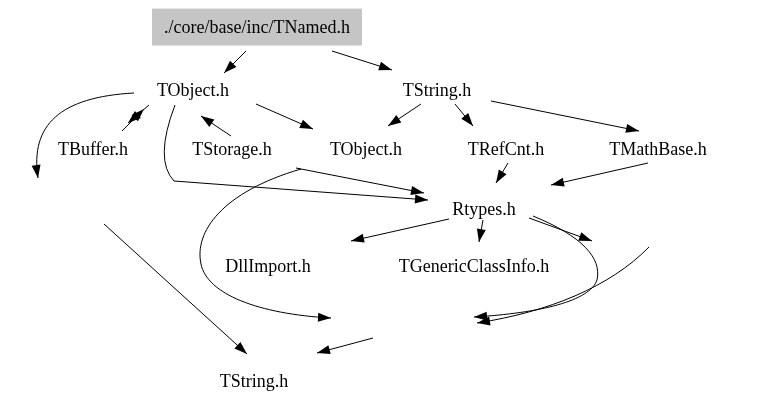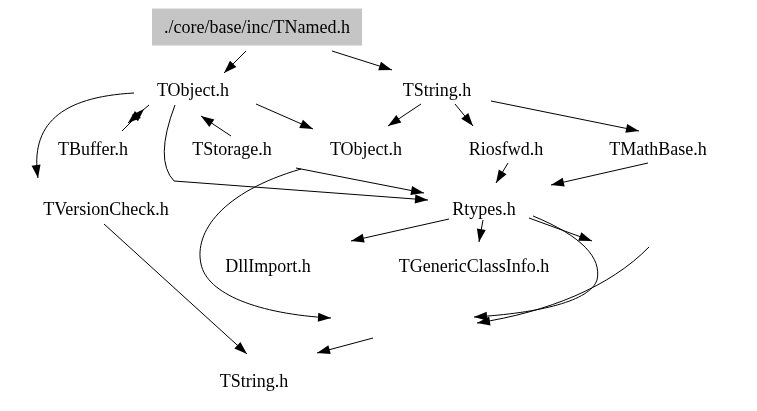--- a/index.html
+++ b/index.html
@@ -75,20 +75,19 @@
       <path d="M104,224 L247,354" class="edge" stroke="#000000"></path>
       <polygon points="247,354 234.35375147286933,348.5849840083297 240.40780661883613,341.9255233477662" fill="#000000" class="head"></polygon>
     </svg>
 
 <div class="node root" style="left: 257px; top: 27px; background: rgb(197, 197, 197);"><span>./core/base/inc/TNamed.h</span></div>
     <div class="node" style="left: 193px; top: 90px;"><span>TObject.h</span></div>
     <div class="node" style="left: 437px; top: 90px;"><span>TString.h</span></div>
     <div class="node" style="left: 93px; top: 149px;"><span>TBuffer.h</span></div>
     <div class="node" style="left: 232px; top: 149px;"><span>TStorage.h</span></div>
     <div class="node" style="left: 366px; top: 149px;"><span>TObject.h</span></div>
-    <div class="node" style="left: 506px; top: 149px;"><span>Riosfwd.h</span></div>
+    <div class="node" style="left: 506px; top: 149px;"><span>TRefCnt.h</span></div>
     <div class="node" style="left: 658px; top: 149px;"><span>TMathBase.h</span></div>
-    <div class="node" style="left: 106px; top: 209px;"><span>TVersionCheck.h</span></div>
     <div class="node" style="left: 484px; top: 209px;"><span>Rtypes.h</span></div>
     <div class="node" style="left: 268px; top: 266px;"><span>DllImport.h</span></div>
     <div class="node" style="left: 474px; top: 266px;"><span>TGenericClassInfo.h</span></div>
     <div class="node" style="left: 254px; top: 381px;"><span>TString.h</span></div>
   </div>
 
 </body></html>

